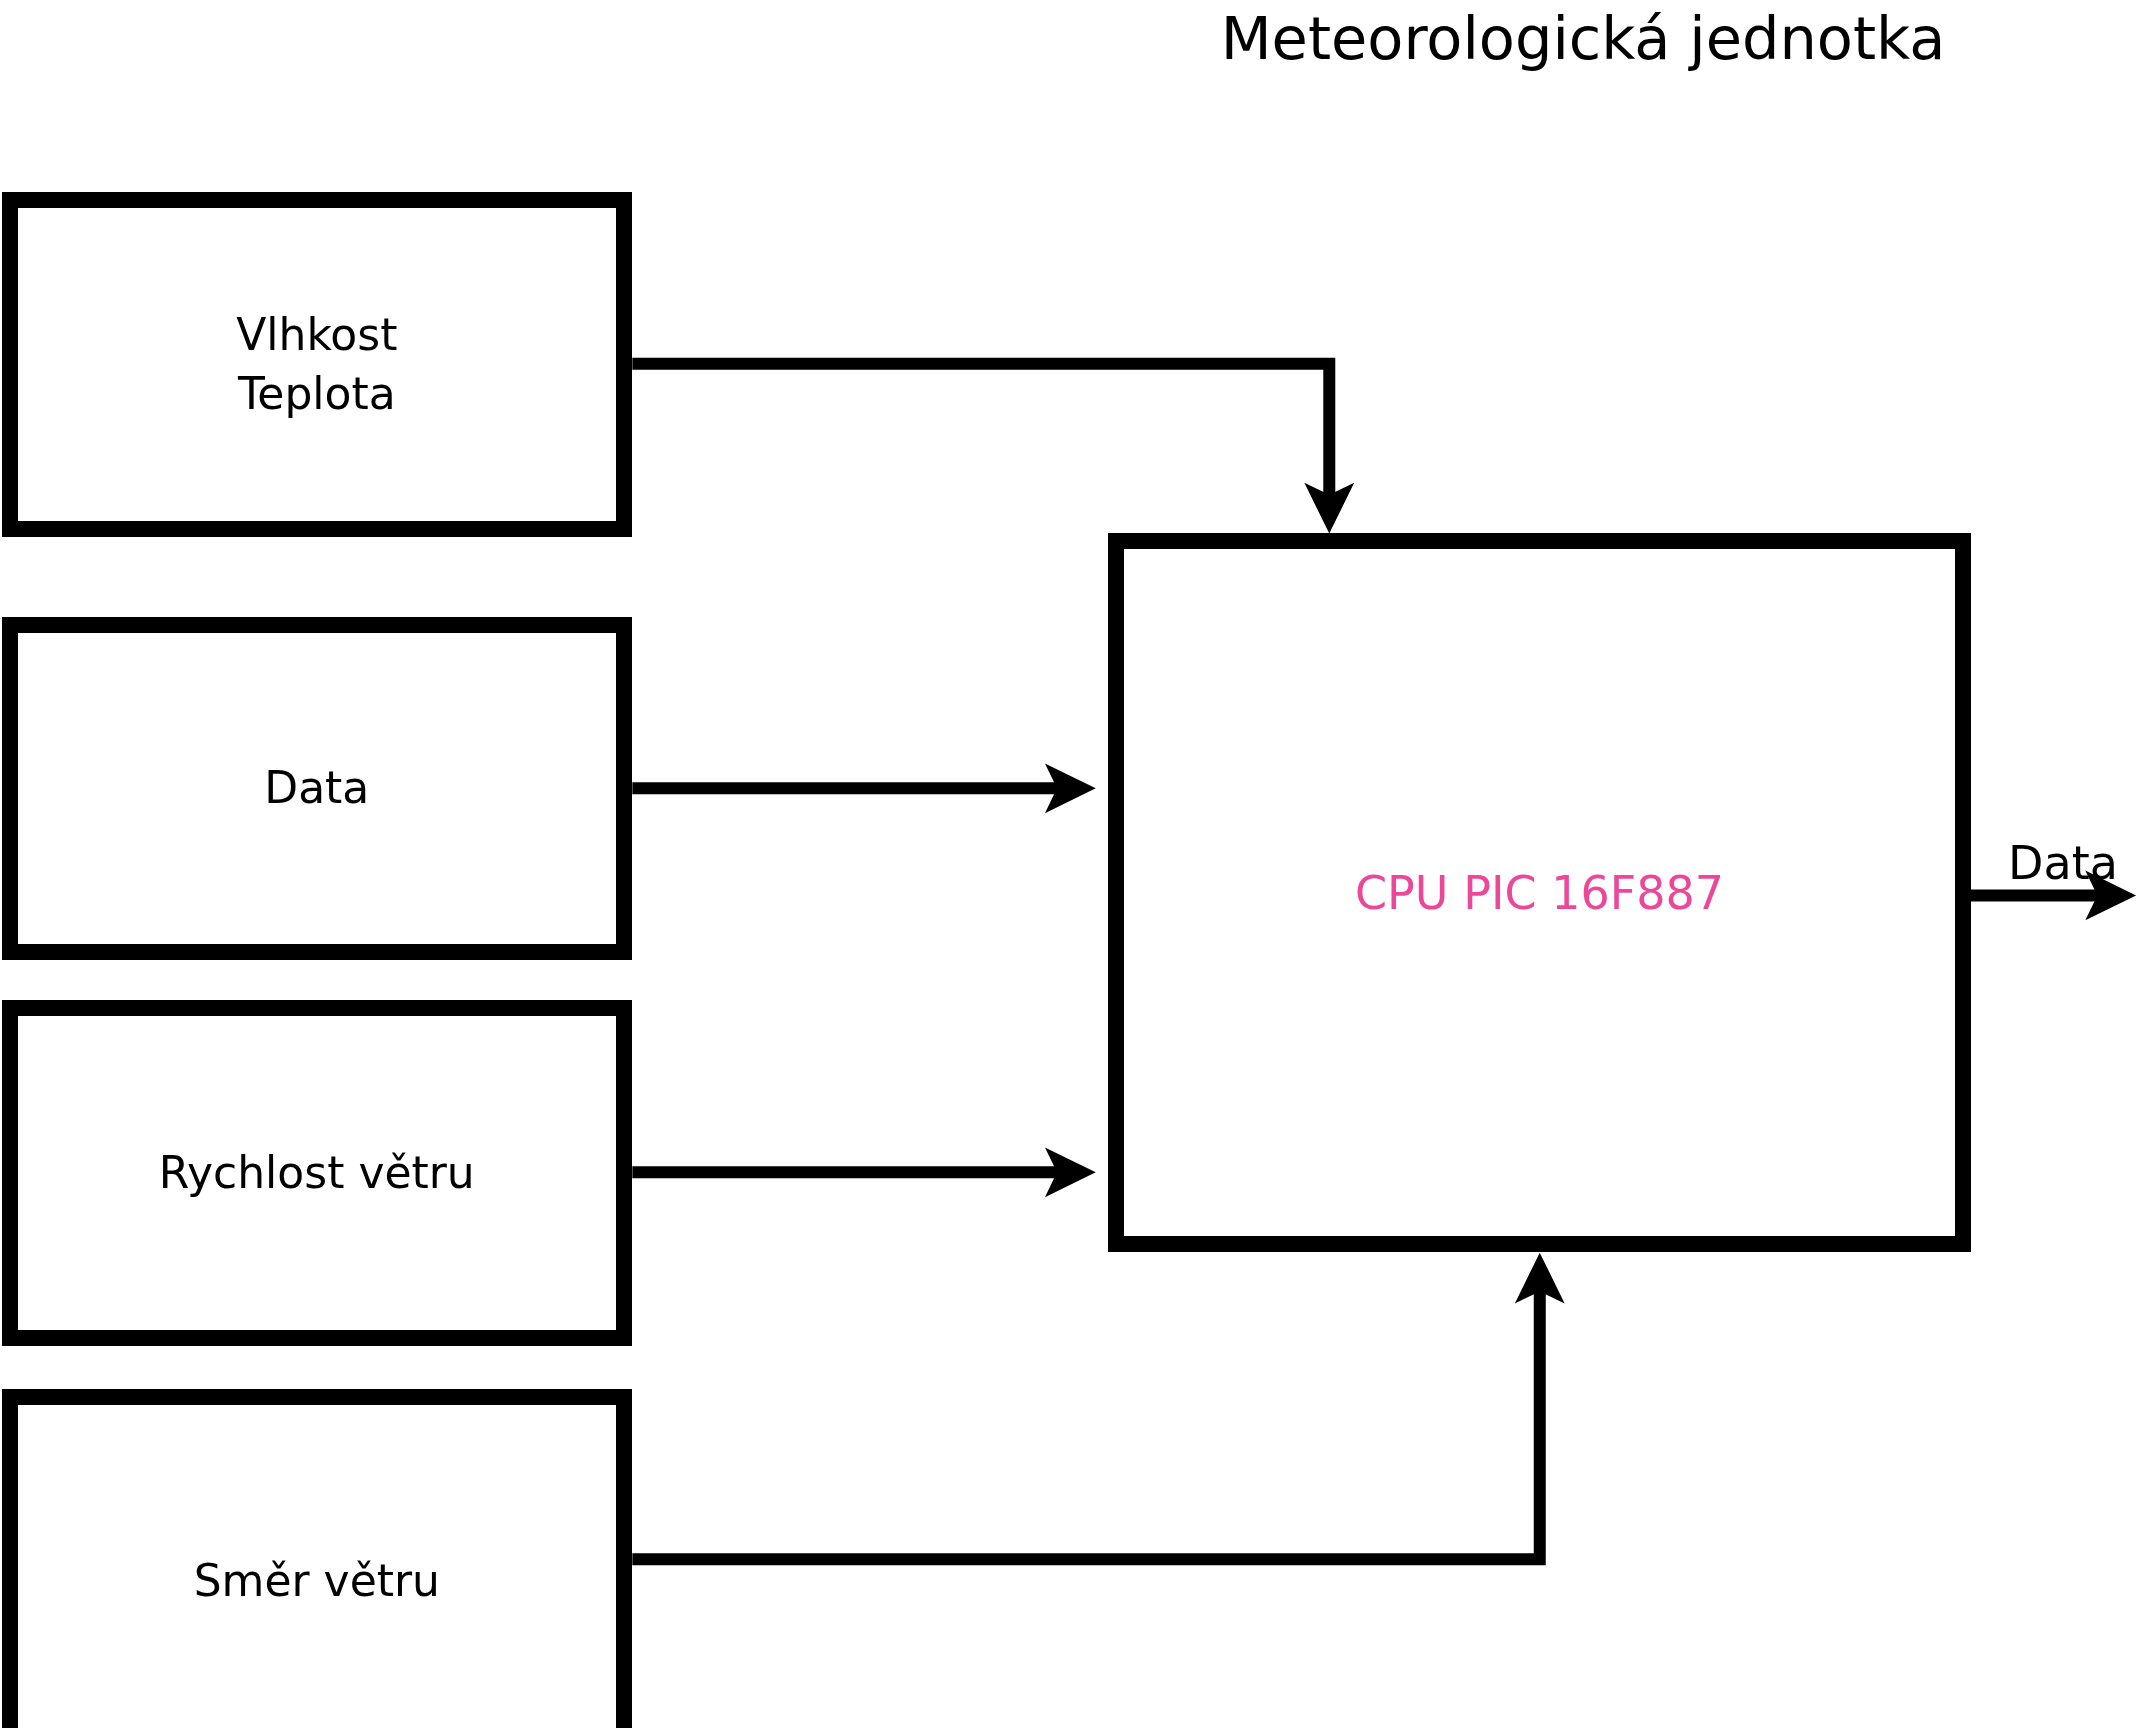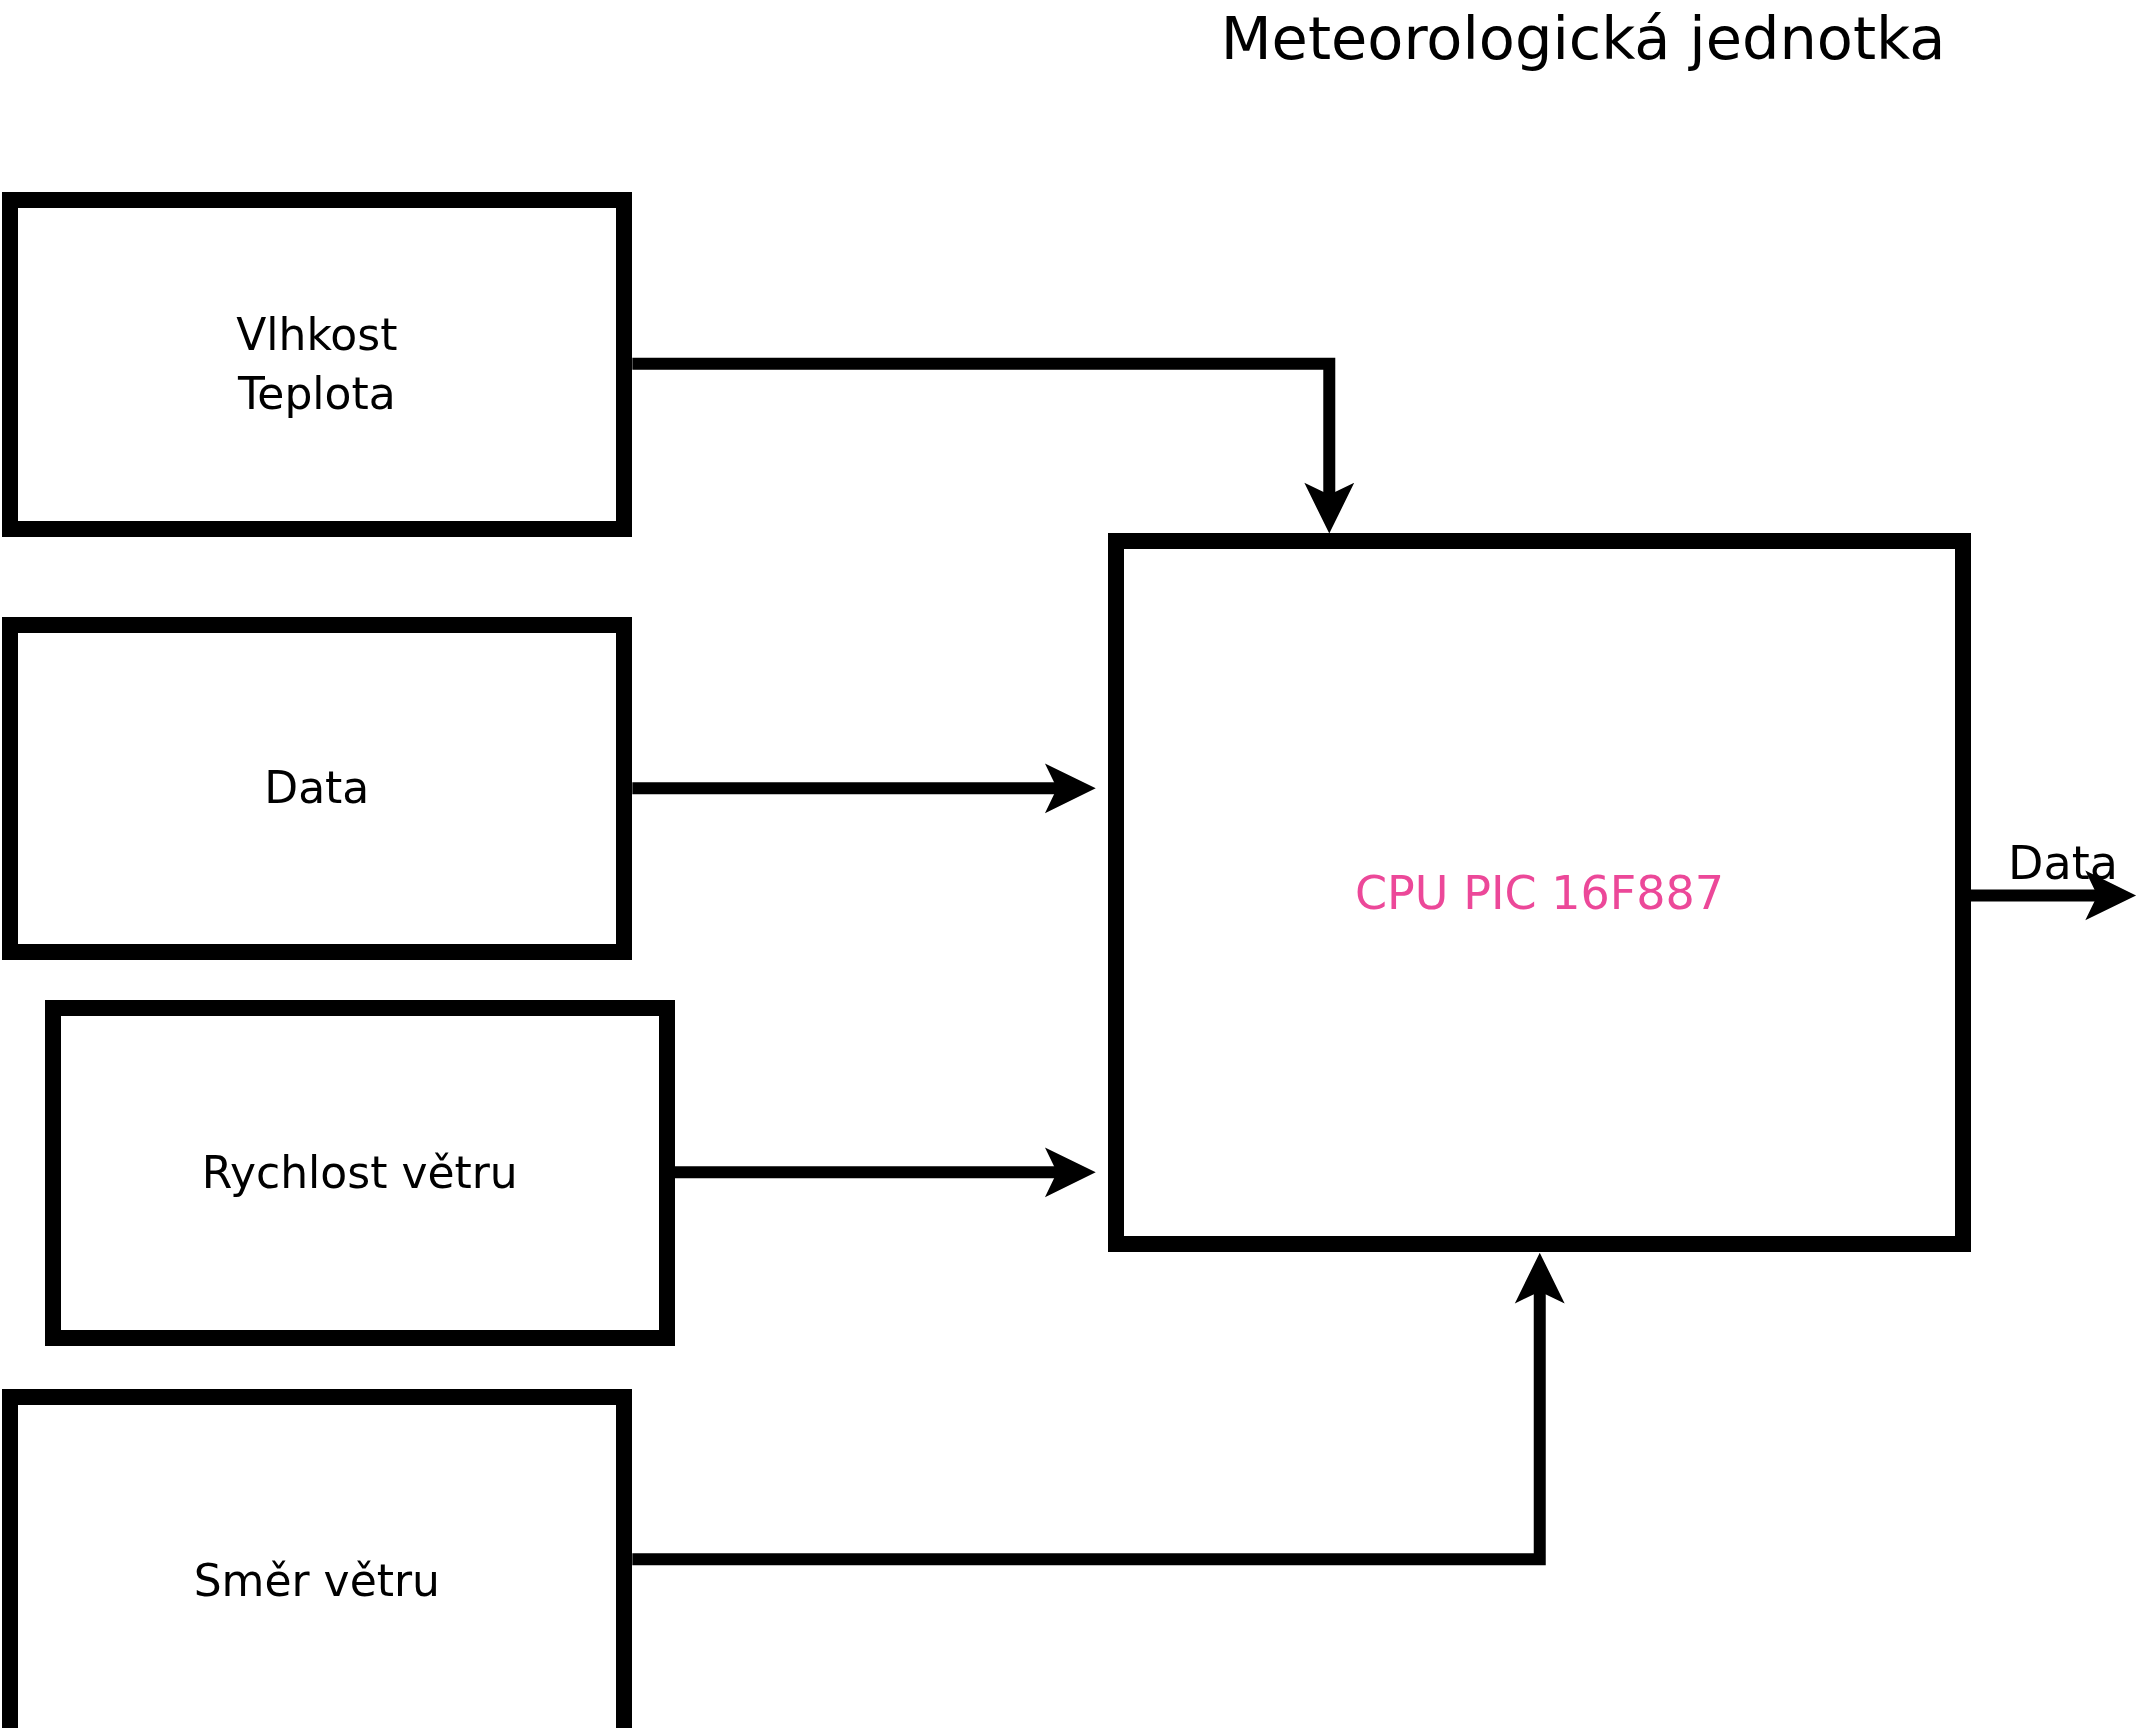--- a/index.html
+++ b/index.html
@@ -37,21 +37,21 @@
     box-sizing: border-box;
     border: 16.6px solid #000000;
     background: #ffffff;
     display: flex;
     align-items: center;
     justify-content: center;
     text-align: center;
   }
   .sensor-1 { left: 1.8px;    top: 192px;  width: 630px; height: 345px; align-items: center; }
   .sensor-2 { left: 1.8px;    top: 617px;  width: 630px; height: 343px; }
-  .sensor-3 { left: 1.8px;    top: 1000px; width: 630px; height: 346px; margin-left: 43px; }
+  .sensor-3 { left: 1.8px;    top: 1000px; width: 630px; height: 346px; }
   .sensor-4 { left: 1.8px;    top: 1389px; width: 630px; height: 384px; }
   .cpu-box  { left: 1108px; top: 533px;  width: 863px; height: 719px; }
   .box-label {
     font-size: 44px;
     line-height: 1.32;
     color: #000000;
     white-space: nowrap;
   }
   .cpu-label {
     font-size: 46px;

